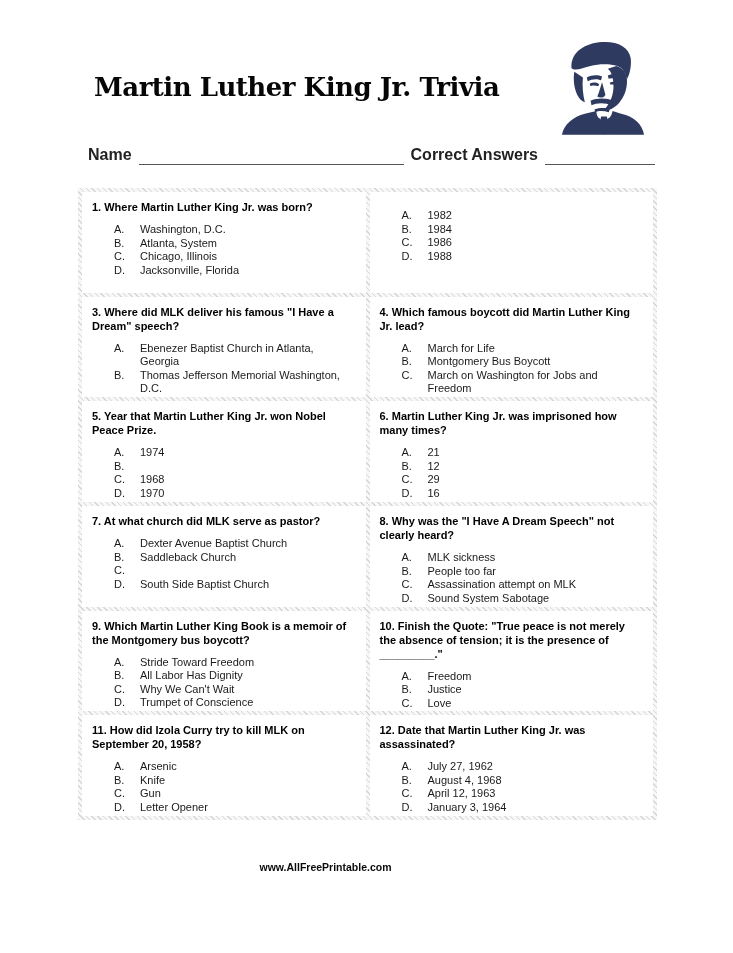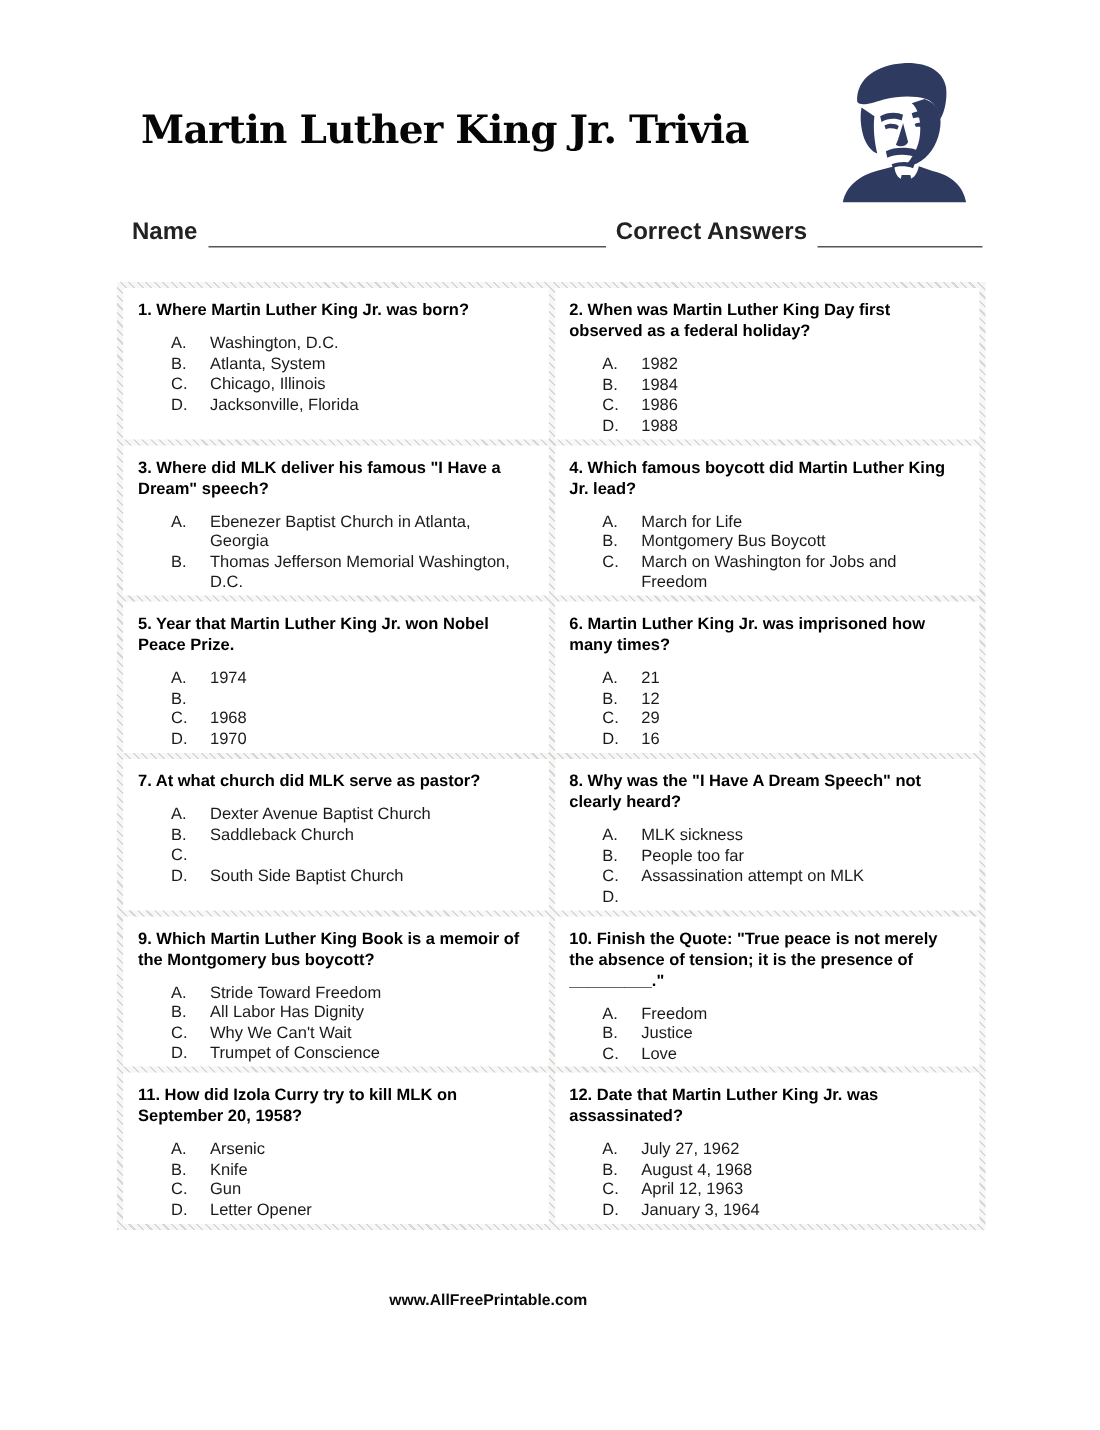--- a/index.html
+++ b/index.html
@@ -97,21 +97,20 @@
           <span class="opt-text">Chicago, Illinois</span>
         </li>
         <li class="option">
           <span class="letter">D.</span>
           <span class="opt-text">Jacksonville, Florida</span>
         </li>
       </ul>
   </section>
 
   <section class="cell">
-    <h3 class="q-title">2. When was Martin Luther King Day first observed as a federal holiday?</h3>
     <ul class="options">
         <li class="option">
           <span class="letter">A.</span>
           <span class="opt-text">1982</span>
         </li>
         <li class="option">
           <span class="letter">B.</span>
           <span class="opt-text">1984</span>
         </li>
         <li class="option">
@@ -239,20 +238,21 @@
         <li class="option">
           <span class="letter">B.</span>
           <span class="opt-text">People too far</span>
         </li>
         <li class="option">
           <span class="letter">C.</span>
           <span class="opt-text">Assassination attempt on MLK</span>
         </li>
         <li class="option">
           <span class="letter">D.</span>
+          <span class="opt-text">Sound System Sabotage</span>
         </li>
       </ul>
   </section>
 
   <section class="cell">
     <h3 class="q-title">9. Which Martin Luther King Book is a memoir of the Montgomery bus boycott?</h3>
     <ul class="options">
         <li class="option">
           <span class="letter">A.</span>
           <span class="opt-text">Stride Toward Freedom</span>

